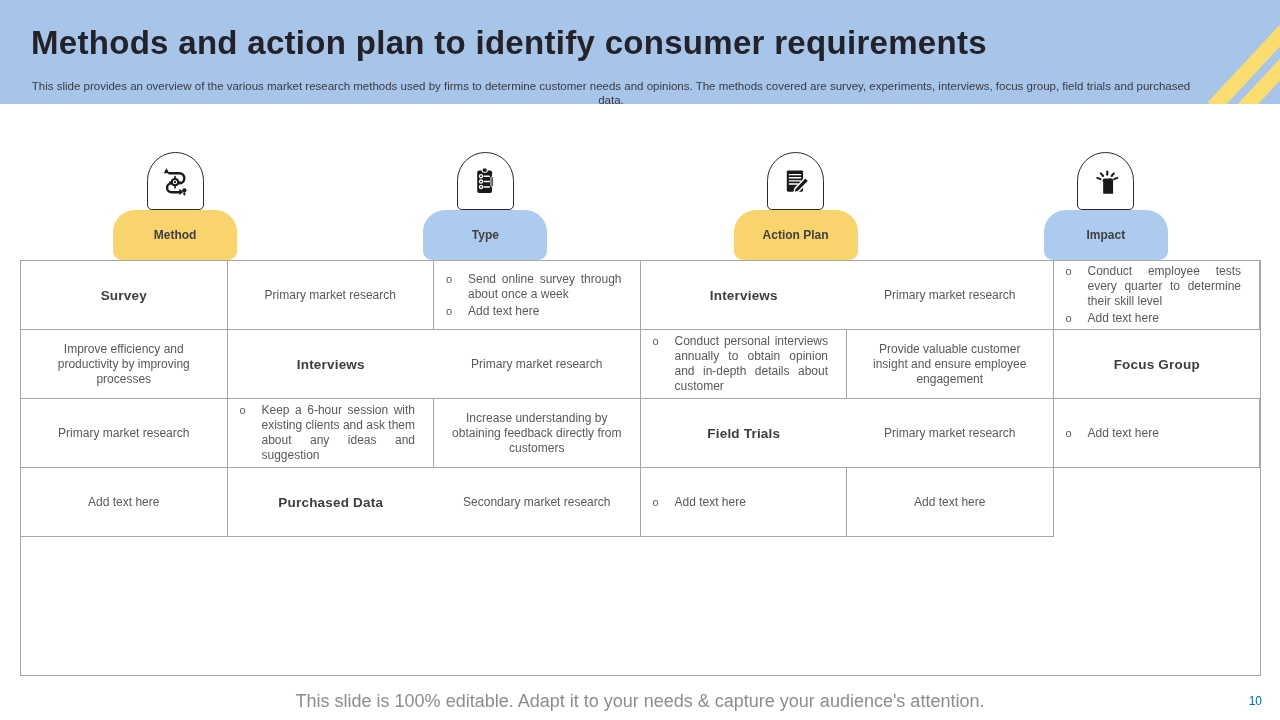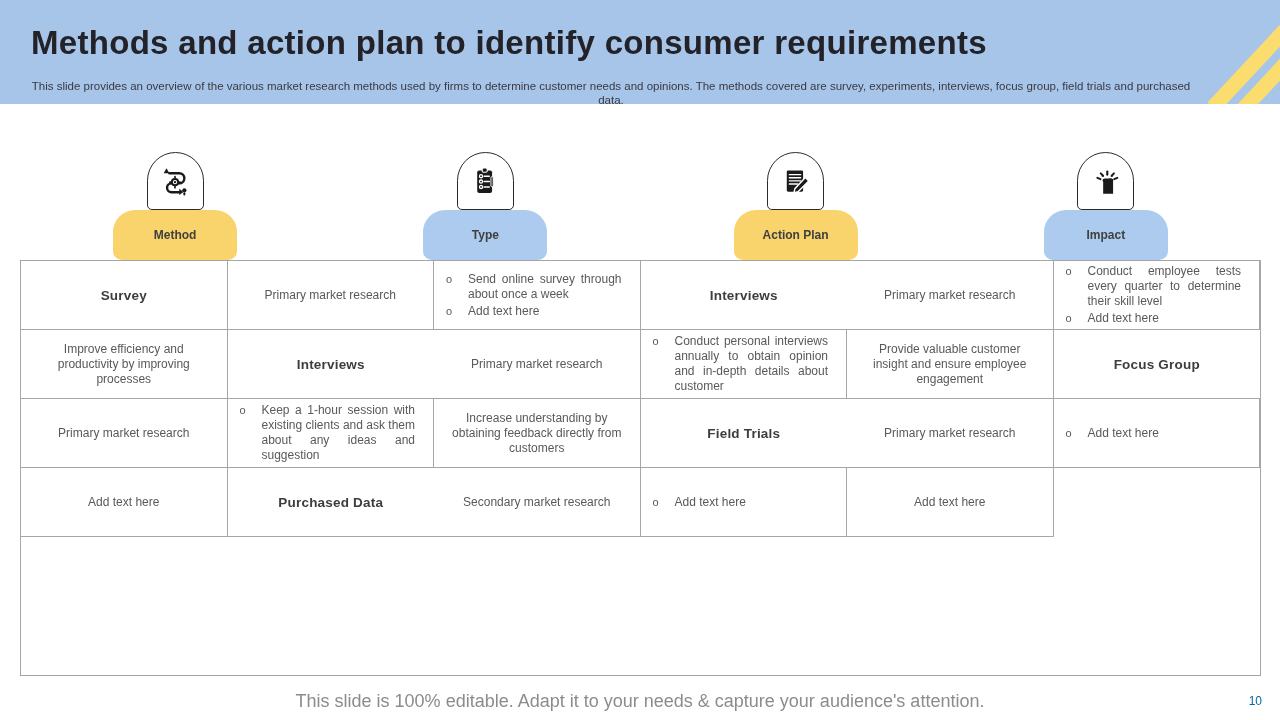--- a/index.html
+++ b/index.html
@@ -285,21 +285,21 @@
     </ul>
   </div>
   <div class="cell impact-cell">Provide valuable customer insight and ensure employee engagement</div>
 
   <div class="cell method-cell">Focus Group</div>
   <div class="cell type-cell">Primary market research</div>
   <div class="cell action-cell">
     <ul class="bullets">
       <li>
           <span class="bullet-marker">o</span>
-          <span class="bullet-text">Keep a 1-hour session with existing clients and ask them about any ideas and suggestion</span>
+          <span class="bullet-text">Keep a 6-hour session with existing clients and ask them about any ideas and suggestion</span>
         </li>
     </ul>
   </div>
   <div class="cell impact-cell">Increase understanding by obtaining feedback directly from customers</div>
 
   <div class="cell method-cell">Field Trials</div>
   <div class="cell type-cell">Primary market research</div>
   <div class="cell action-cell">
     <ul class="bullets">
       <li>

